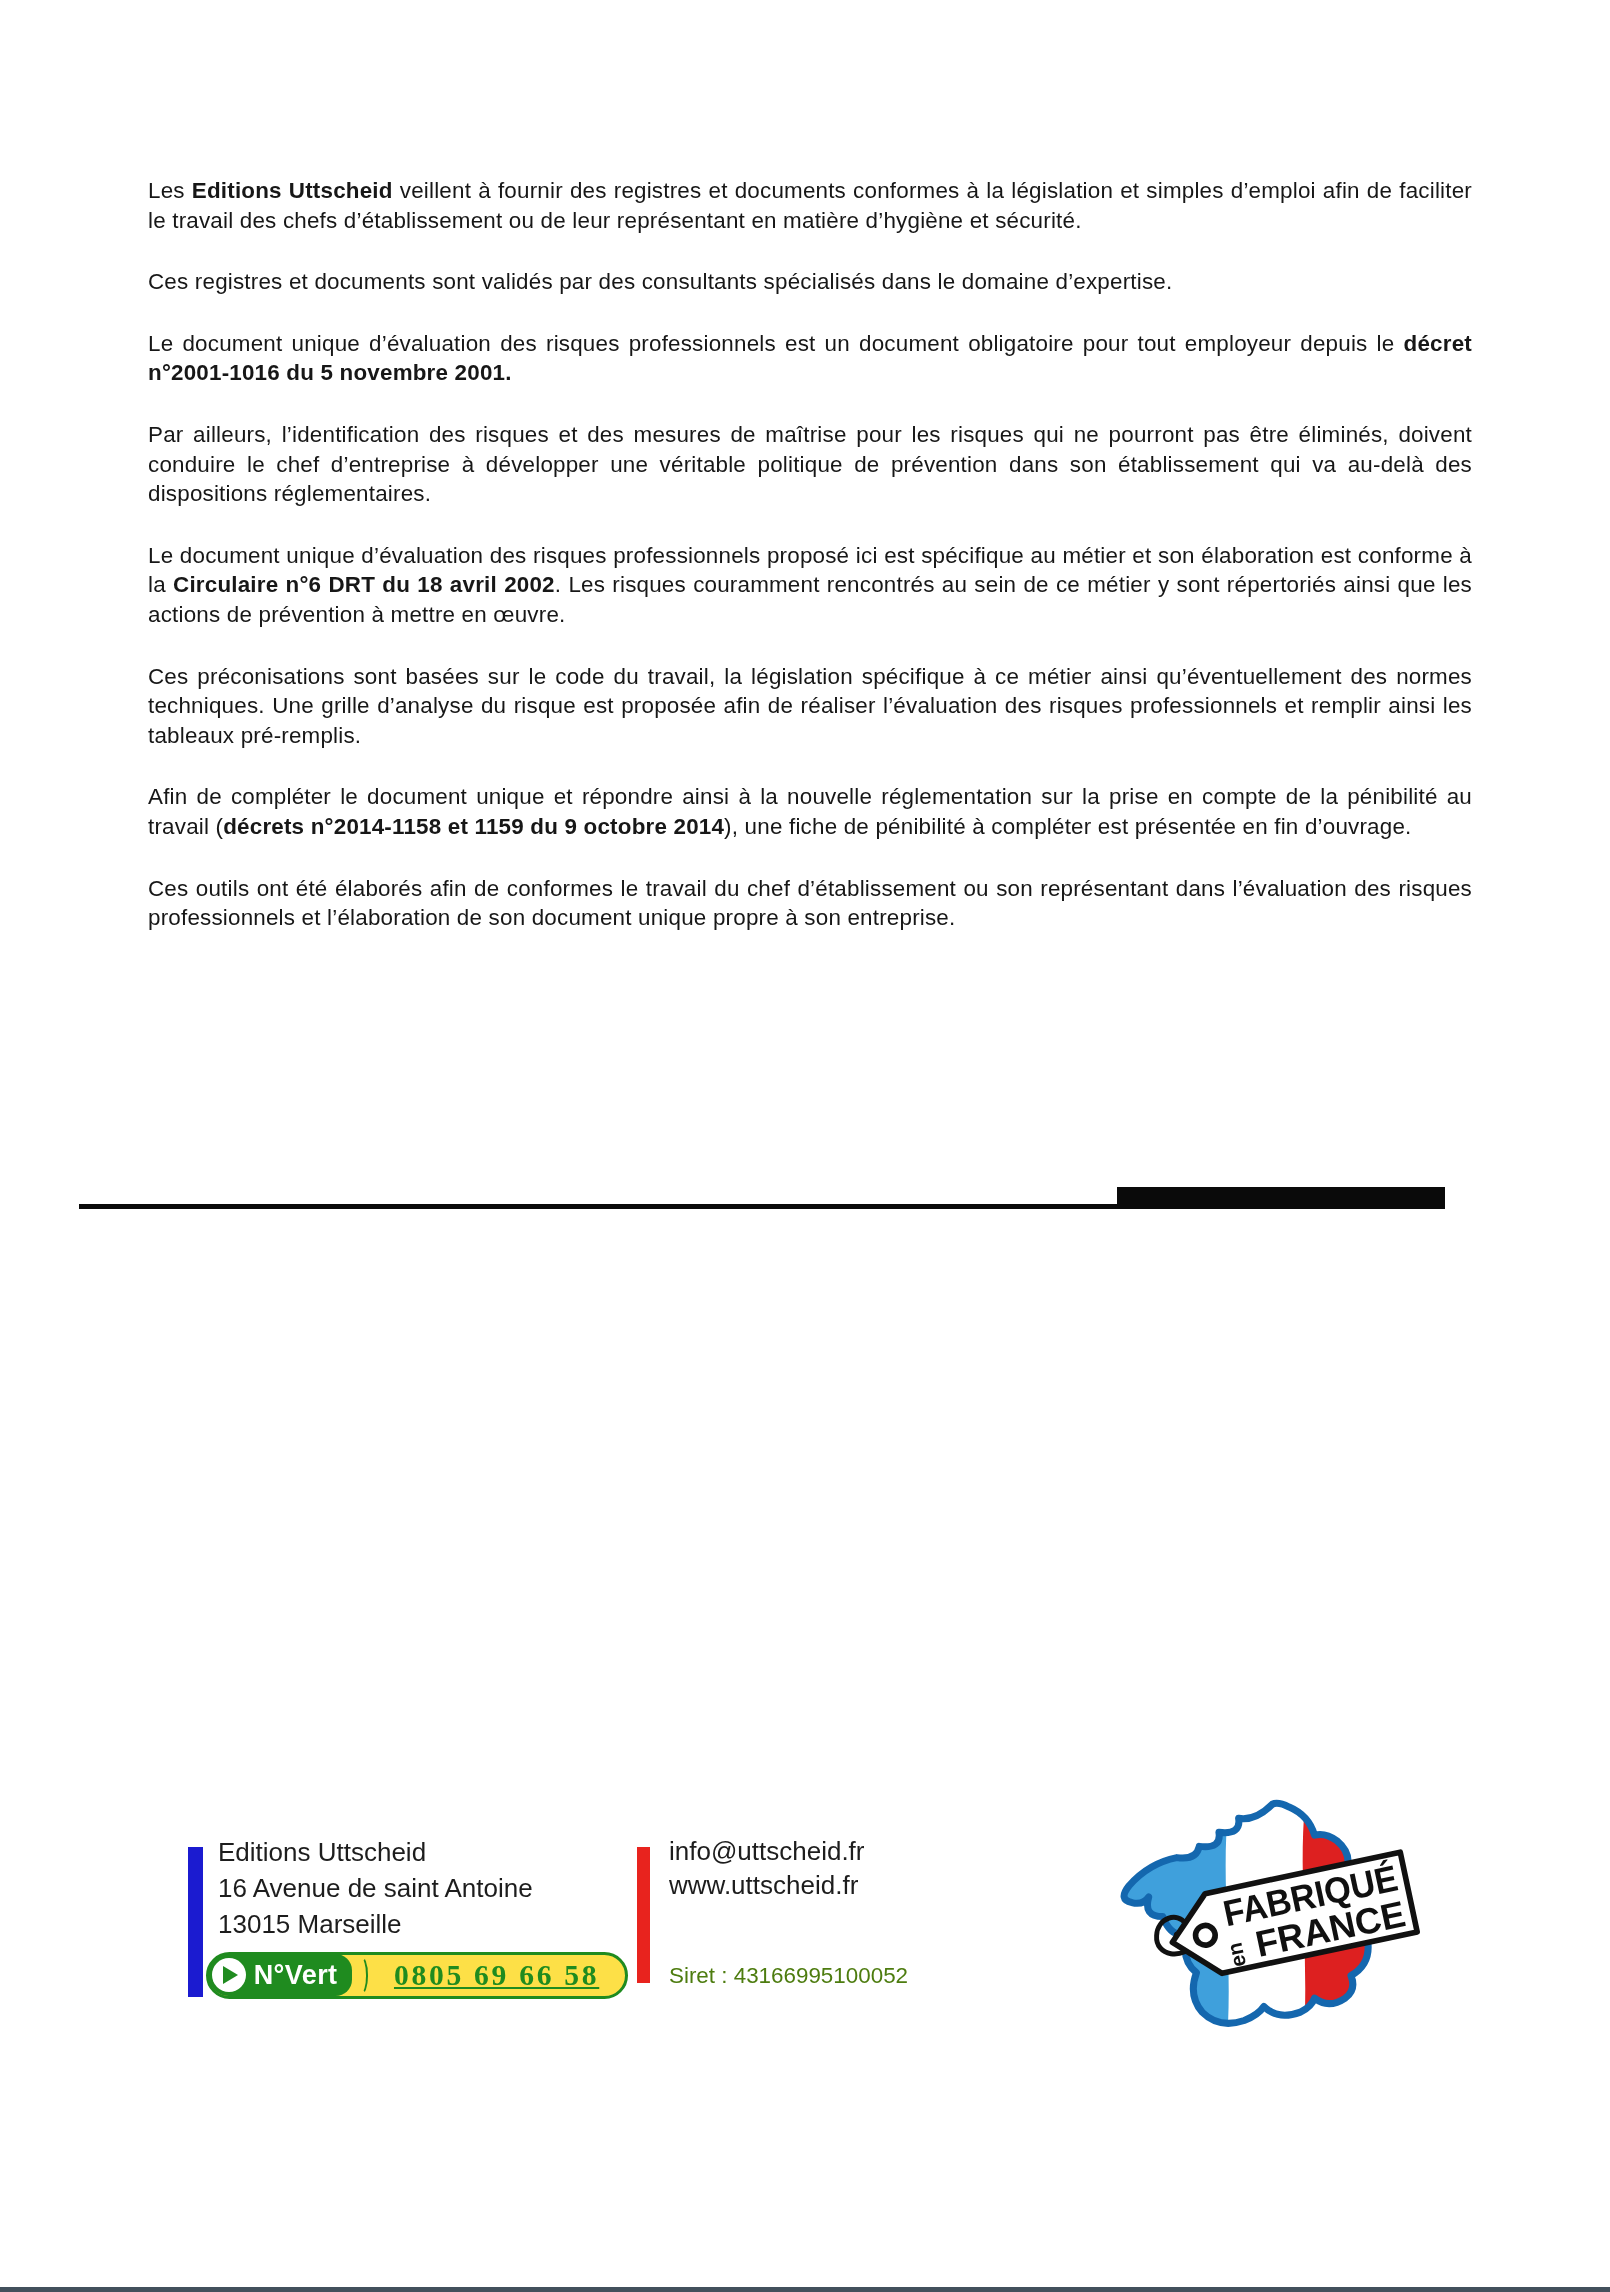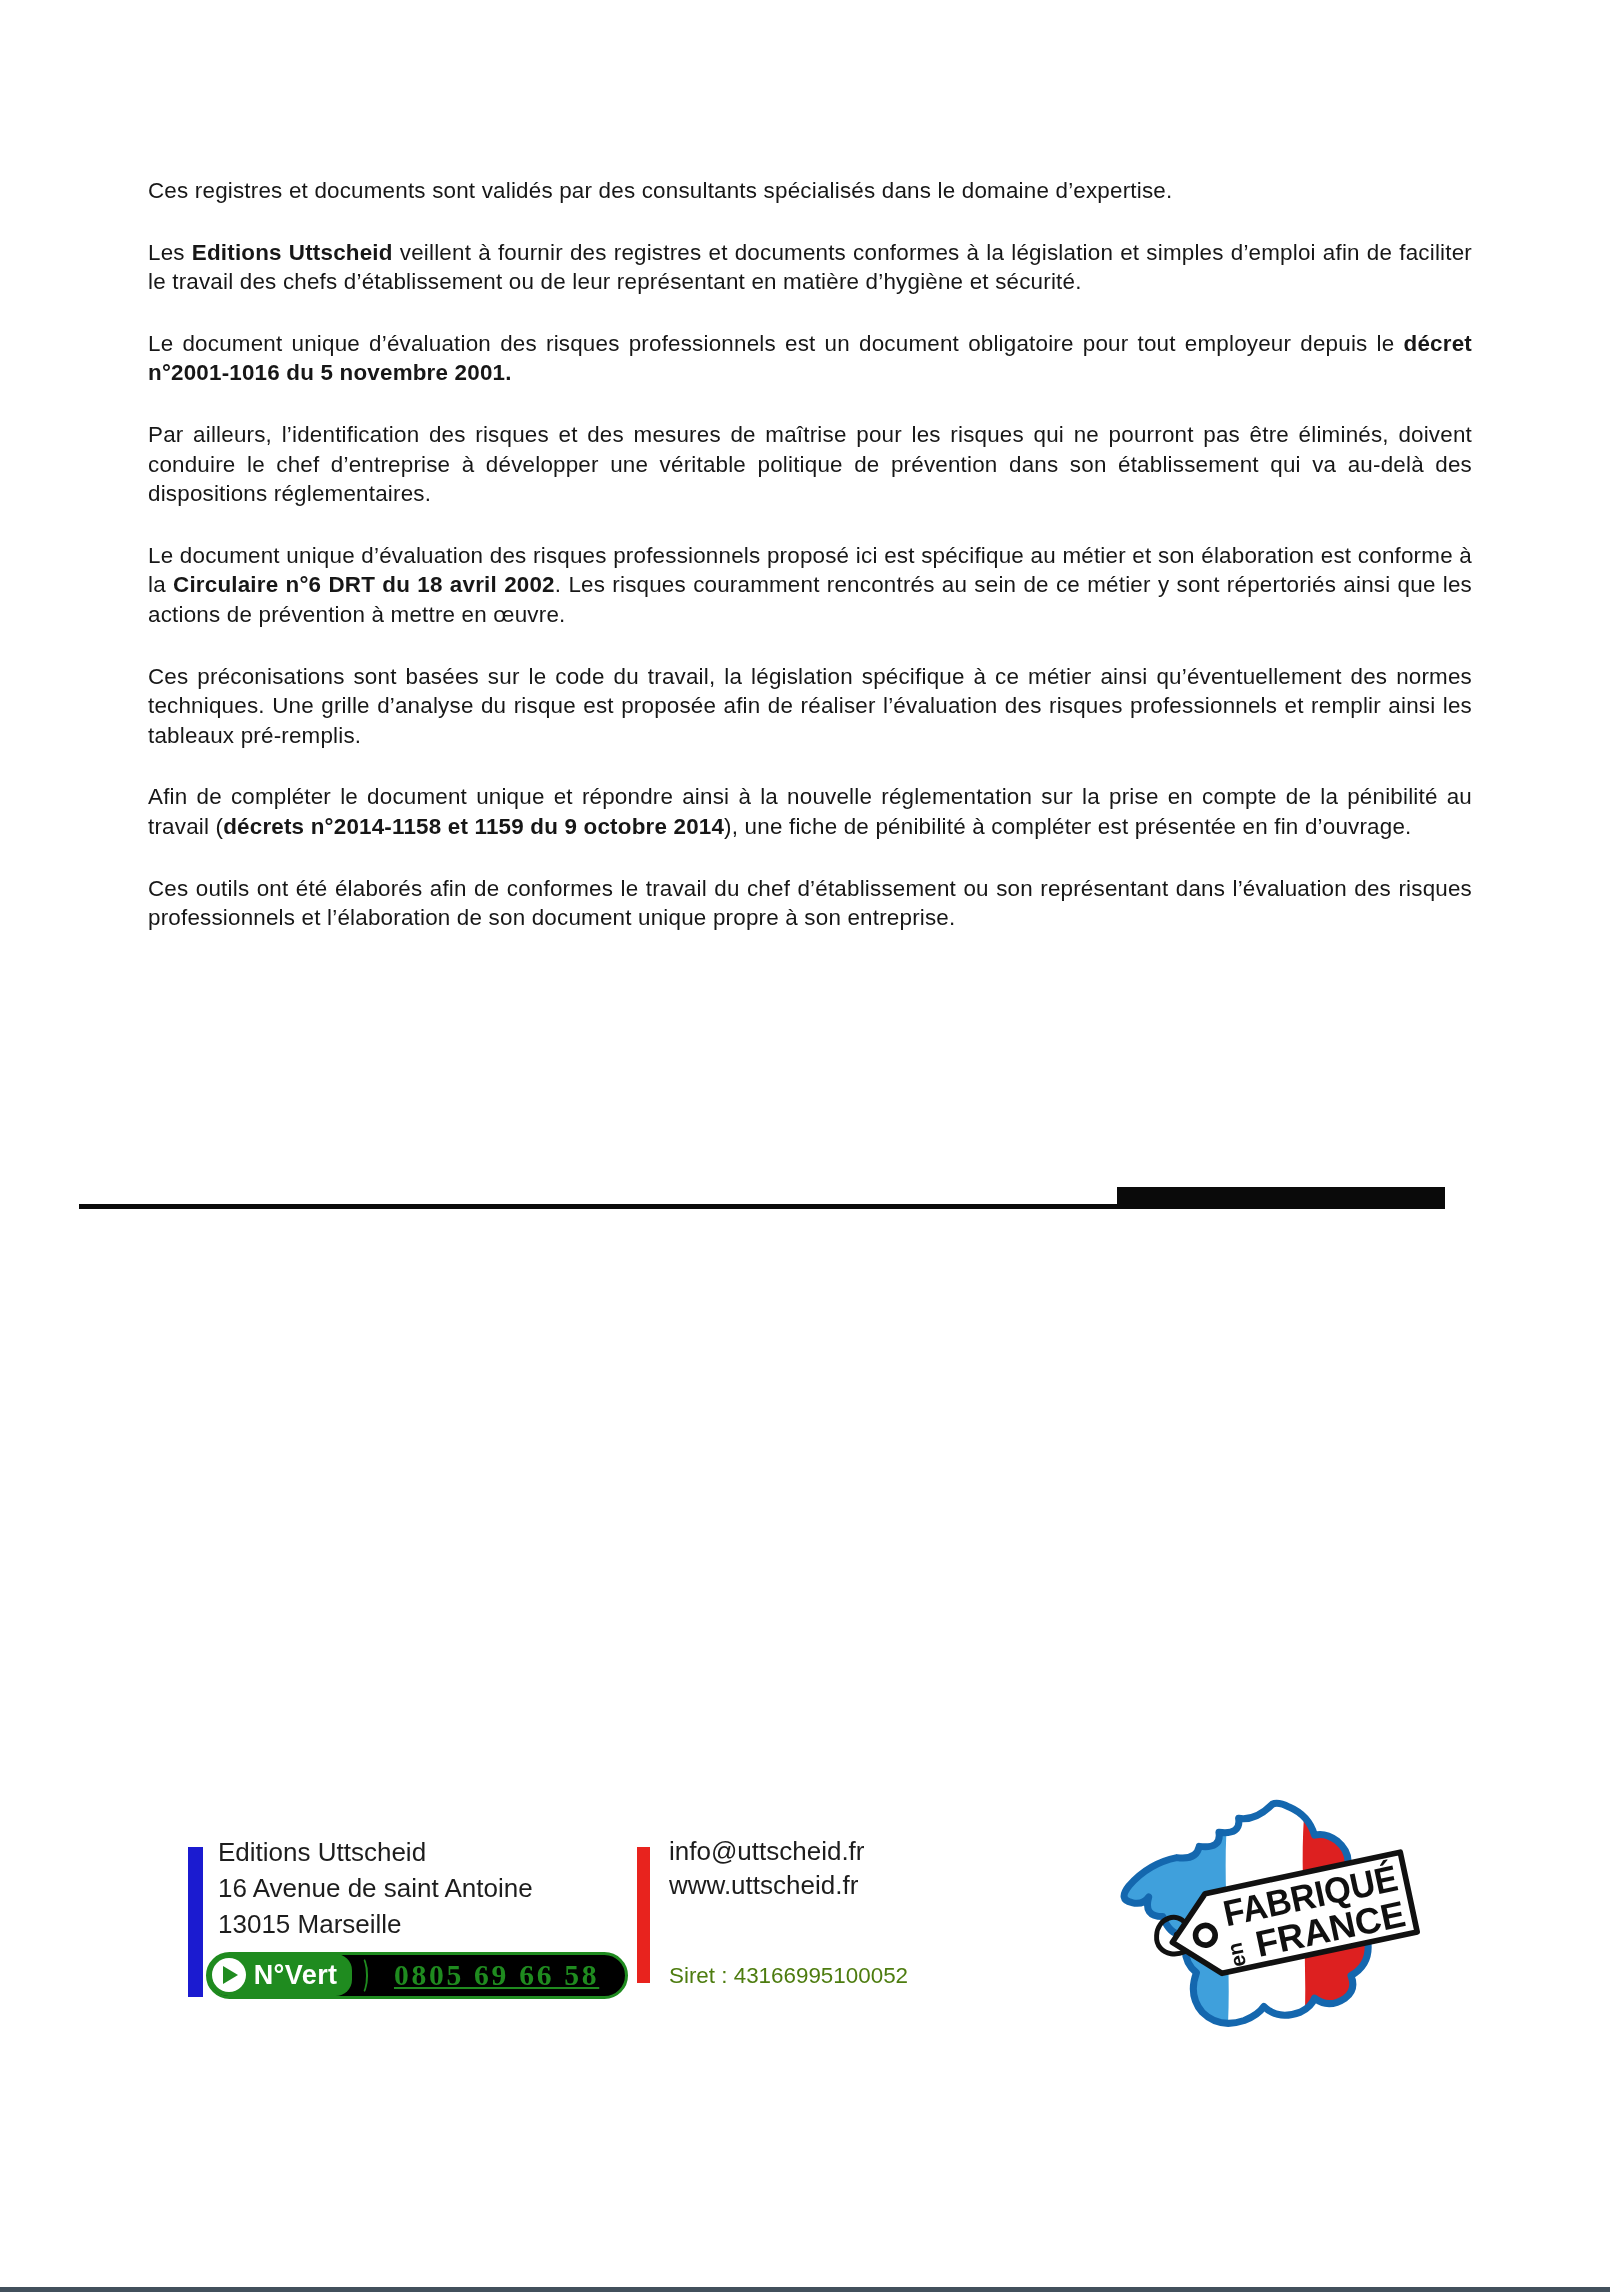--- a/index.html
+++ b/index.html
@@ -16,21 +16,21 @@
   .divider-block{position:absolute;left:1117px;top:1187px;width:328px;height:22.4px;background:#0a0a0a;}
   
   .bar-blue{position:absolute;left:188px;top:1847px;width:15px;height:150px;background:var(--accent-blue,#1b1bd0);}
   .bar-red{position:absolute;left:637px;top:1847px;width:12.5px;height:136px;background:var(--accent-red,#e8231e);}
   .addr{position:absolute;left:218px;top:1834px;font-size:26px;line-height:36px;color:#1d1d1d;}
   .contact{position:absolute;left:669px;top:1834px;font-size:26px;line-height:34px;color:#1d1d1d;}
   .siret{position:absolute;left:669px;top:1963px;font-size:22.4px;color:#4d7c0f;}
   
   .nvert-badge{
     position:absolute;left:206px;top:1952px;width:416px;height:41px;
-    border:3.6px solid var(--brand-green,#1f8b1f);border-radius:25px;background:#000000;
+    border:3.6px solid var(--brand-green,#1f8b1f);border-radius:25px;background:#fde047;
     display:flex;align-items:center;box-sizing:content-box;
   }
   .nvert-left{
     display:flex;align-items:center;gap:8px;height:calc(100% + 1.8px);margin:-0.9px 0 0 -0.9px;
     background:var(--brand-green,#1f8b1f);border-radius:23px 18px 18px 23px;padding:0 14.3px 0 3.6px;
   }
   .nvert-circle{width:34px;height:34px;border-radius:50%;background:#fff;display:flex;align-items:center;justify-content:center;flex:0 0 auto;}
   .nvert-triangle{width:0;height:0;border-left:15px solid var(--brand-green,#1f8b1f);border-top:9px solid transparent;border-bottom:9px solid transparent;margin-left:4.5px;}
   .nvert-label{color:#ffffff;font-weight:700;font-size:27px;letter-spacing:0.4px;white-space:nowrap;}
   .nvert-bracket{width:10.7px;align-self:stretch;margin:0.9px 0 0.9px 1.8px;border:2.7px solid transparent;border-right-color:var(--brand-green,#1f8b1f);border-radius:50%;}
@@ -42,22 +42,22 @@
   .mif-logo{position:absolute;left:1115px;top:1793px;width:309px;height:309px;}
   
   .bottom-strip{position:absolute;left:0;bottom:0;width:100%;height:6.3px;background:var(--strip-dark,#42505c);}
 </style>
 </head>
 <body style="--accent-blue: #1b1bd0; --accent-red: #e8231e; --brand-green: #1f8b1f; --flag-blue: #3fa0dc; --flag-red: #dd2020; --outline-blue: #1467ae; --strip-dark: #42505c;">
 
 <div class="page">
 
   <main class="body-text">
+    <p class="para"><span>Les </span><b>Editions Uttscheid</b><span> veillent à fournir des registres et documents conformes à la législation et simples d’emploi afin de faciliter le travail des chefs d’établissement ou de leur représentant en matière d’hygiène et sécurité.</span></p>
     <p class="para"><span>Ces registres et documents sont validés par des consultants spécialisés dans le domaine d’expertise.</span></p>
-    <p class="para"><span>Les </span><b>Editions Uttscheid</b><span> veillent à fournir des registres et documents conformes à la législation et simples d’emploi afin de faciliter le travail des chefs d’établissement ou de leur représentant en matière d’hygiène et sécurité.</span></p>
     <p class="para"><span>Le document unique d’évaluation des risques professionnels est un document obligatoire pour tout employeur depuis le </span><b>décret n°2001-1016 du 5 novembre 2001.</b></p>
     <p class="para"><span>Par ailleurs, l’identification des risques et des mesures de maîtrise pour les risques qui ne pourront pas être éliminés, doivent conduire le chef d’entreprise à développer une véritable politique de prévention dans son établissement qui va au-delà des dispositions réglementaires.</span></p>
     <p class="para"><span>Le document unique d’évaluation des risques professionnels proposé ici est spécifique au métier et son élaboration est conforme à la </span><b>Circulaire n°6 DRT du 18 avril 2002</b><span>. Les risques couramment rencontrés au sein de ce métier y sont répertoriés ainsi que les actions de prévention à mettre en œuvre.</span></p>
     <p class="para"><span>Ces préconisations sont basées sur le code du travail, la législation spécifique à ce métier ainsi qu’éventuellement des normes techniques. Une grille d’analyse du risque est proposée afin de réaliser l’évaluation des risques professionnels et remplir ainsi les tableaux pré-remplis.</span></p>
     <p class="para"><span>Afin de compléter le document unique et répondre ainsi à la nouvelle réglementation sur la prise en compte de la pénibilité au travail (</span><b>décrets n°2014-1158 et 1159 du 9 octobre 2014</b><span>), une fiche de pénibilité à compléter est présentée en fin d’ouvrage.</span></p>
     <p class="para"><span>Ces outils ont été élaborés afin de conformes le travail du chef d’établissement ou son représentant dans l’évaluation des risques professionnels et l’élaboration de son document unique propre à son entreprise.</span></p>
   </main>
 
   <div class="divider-line"></div>
   <div class="divider-block"></div>

